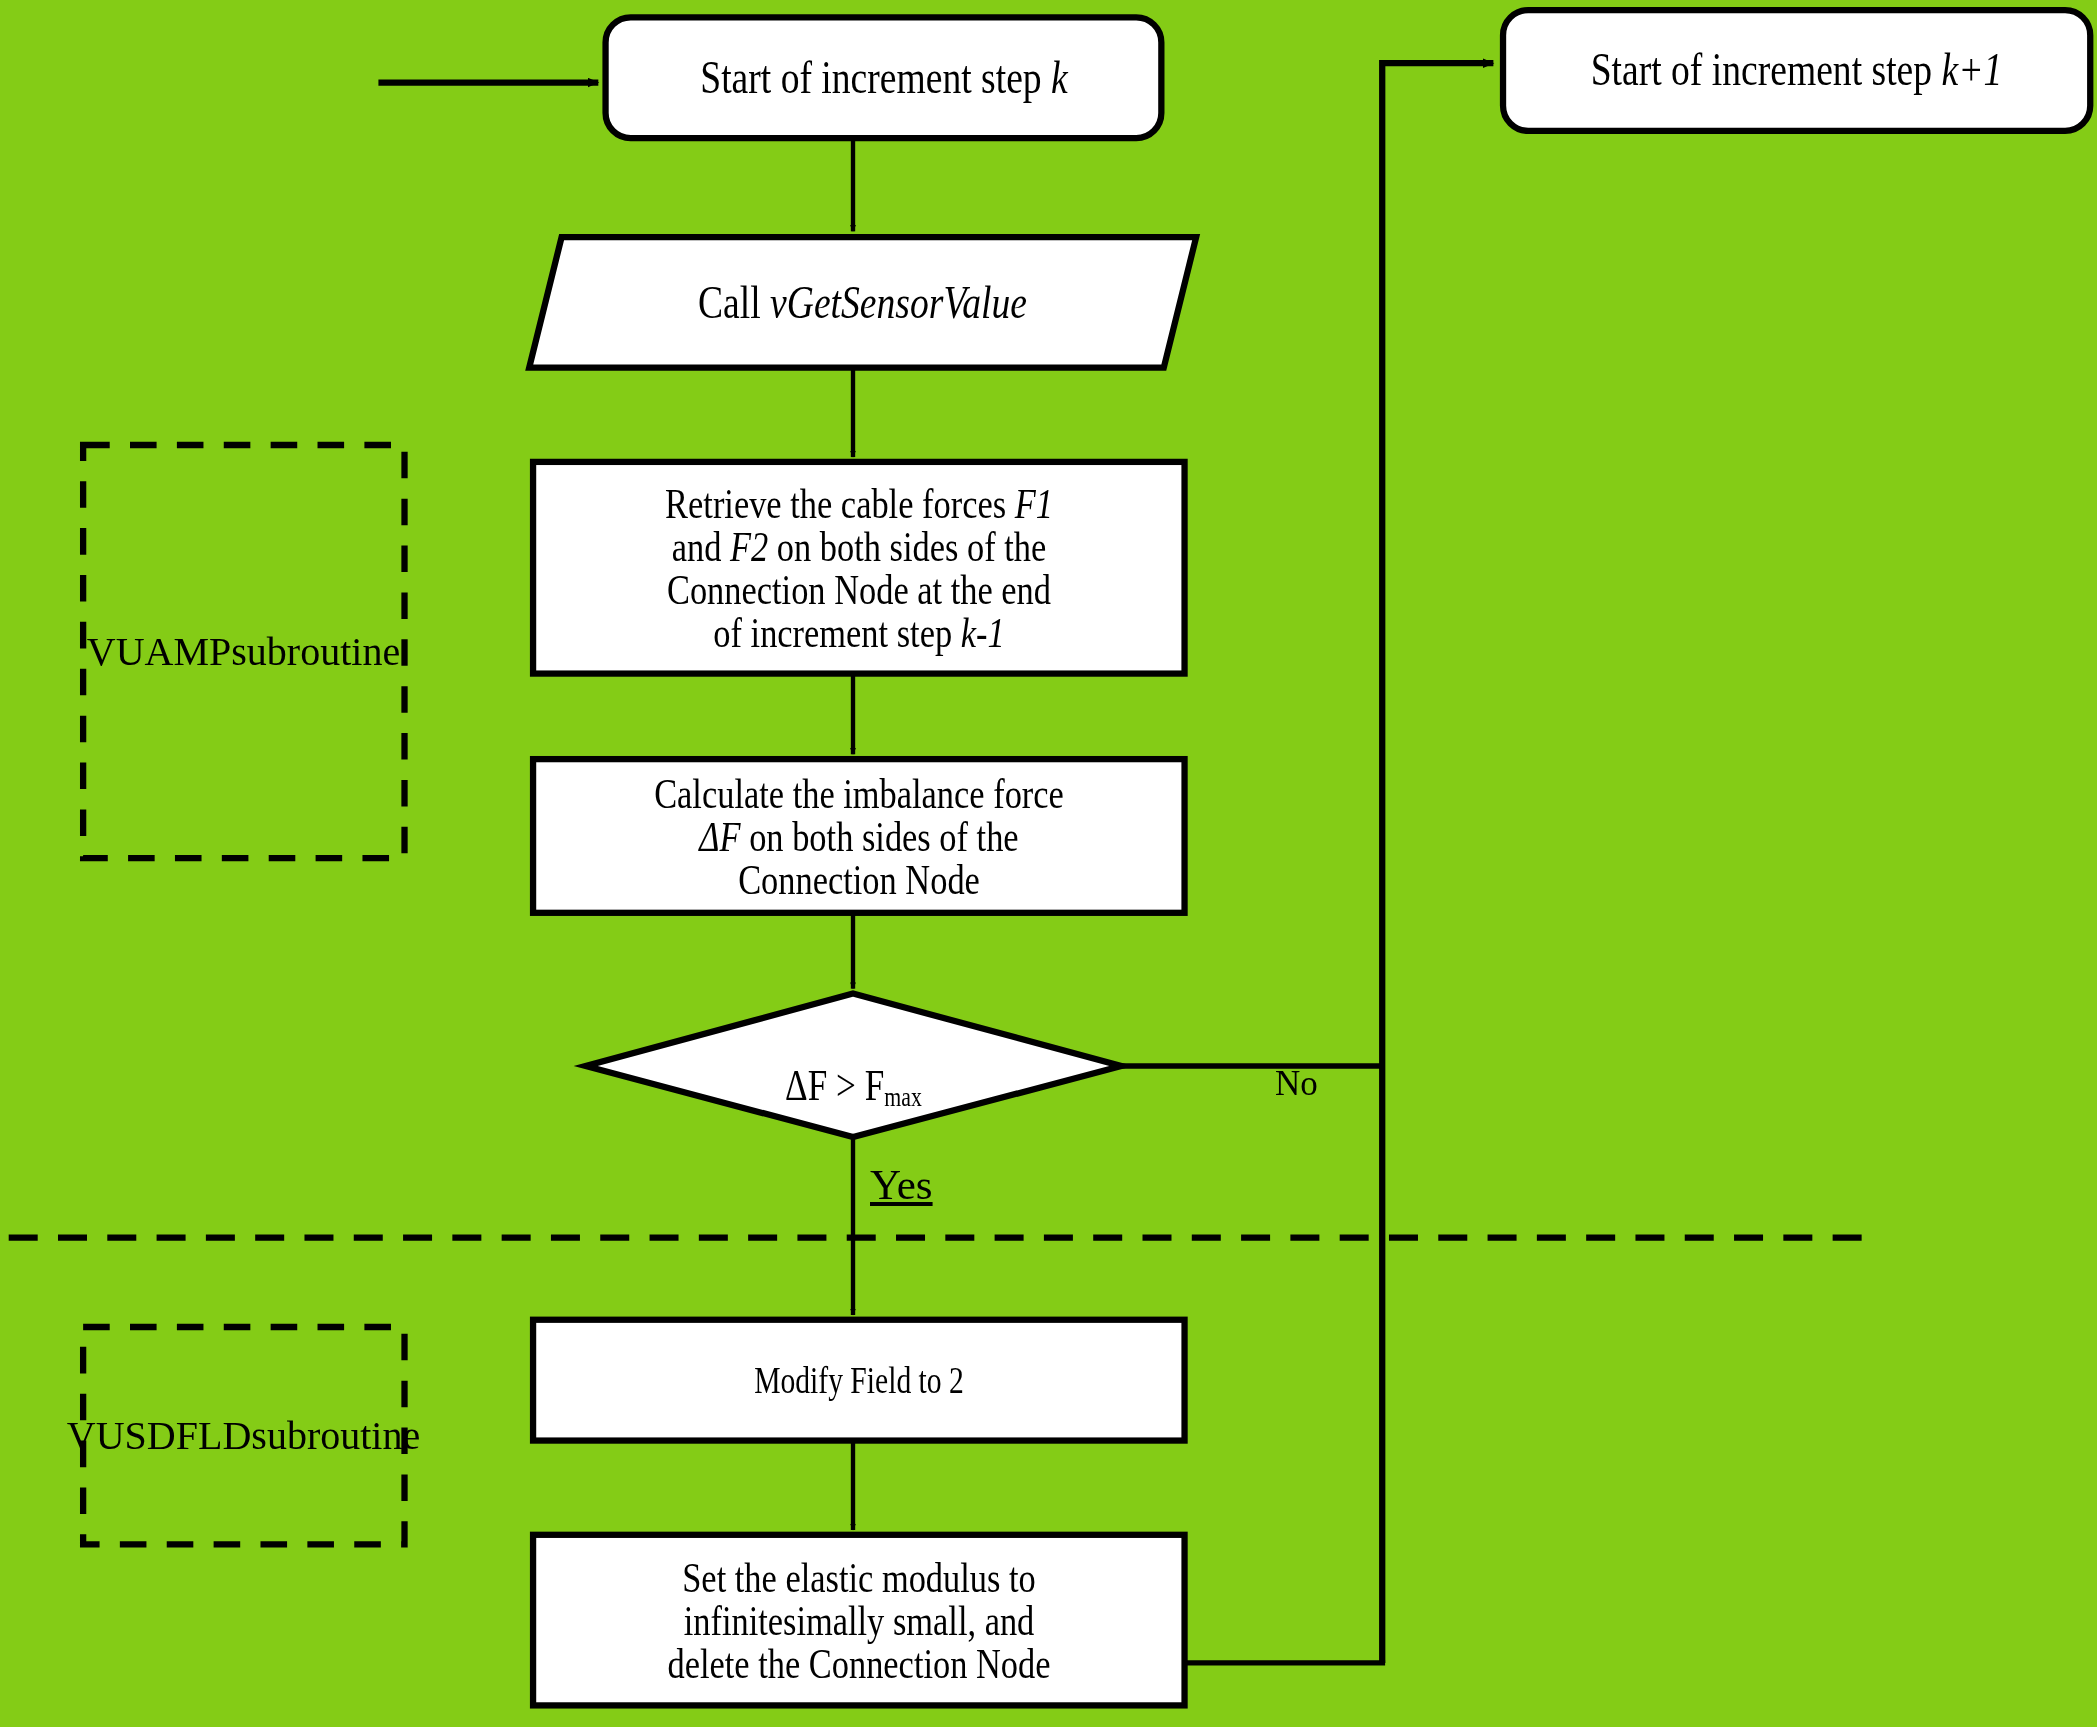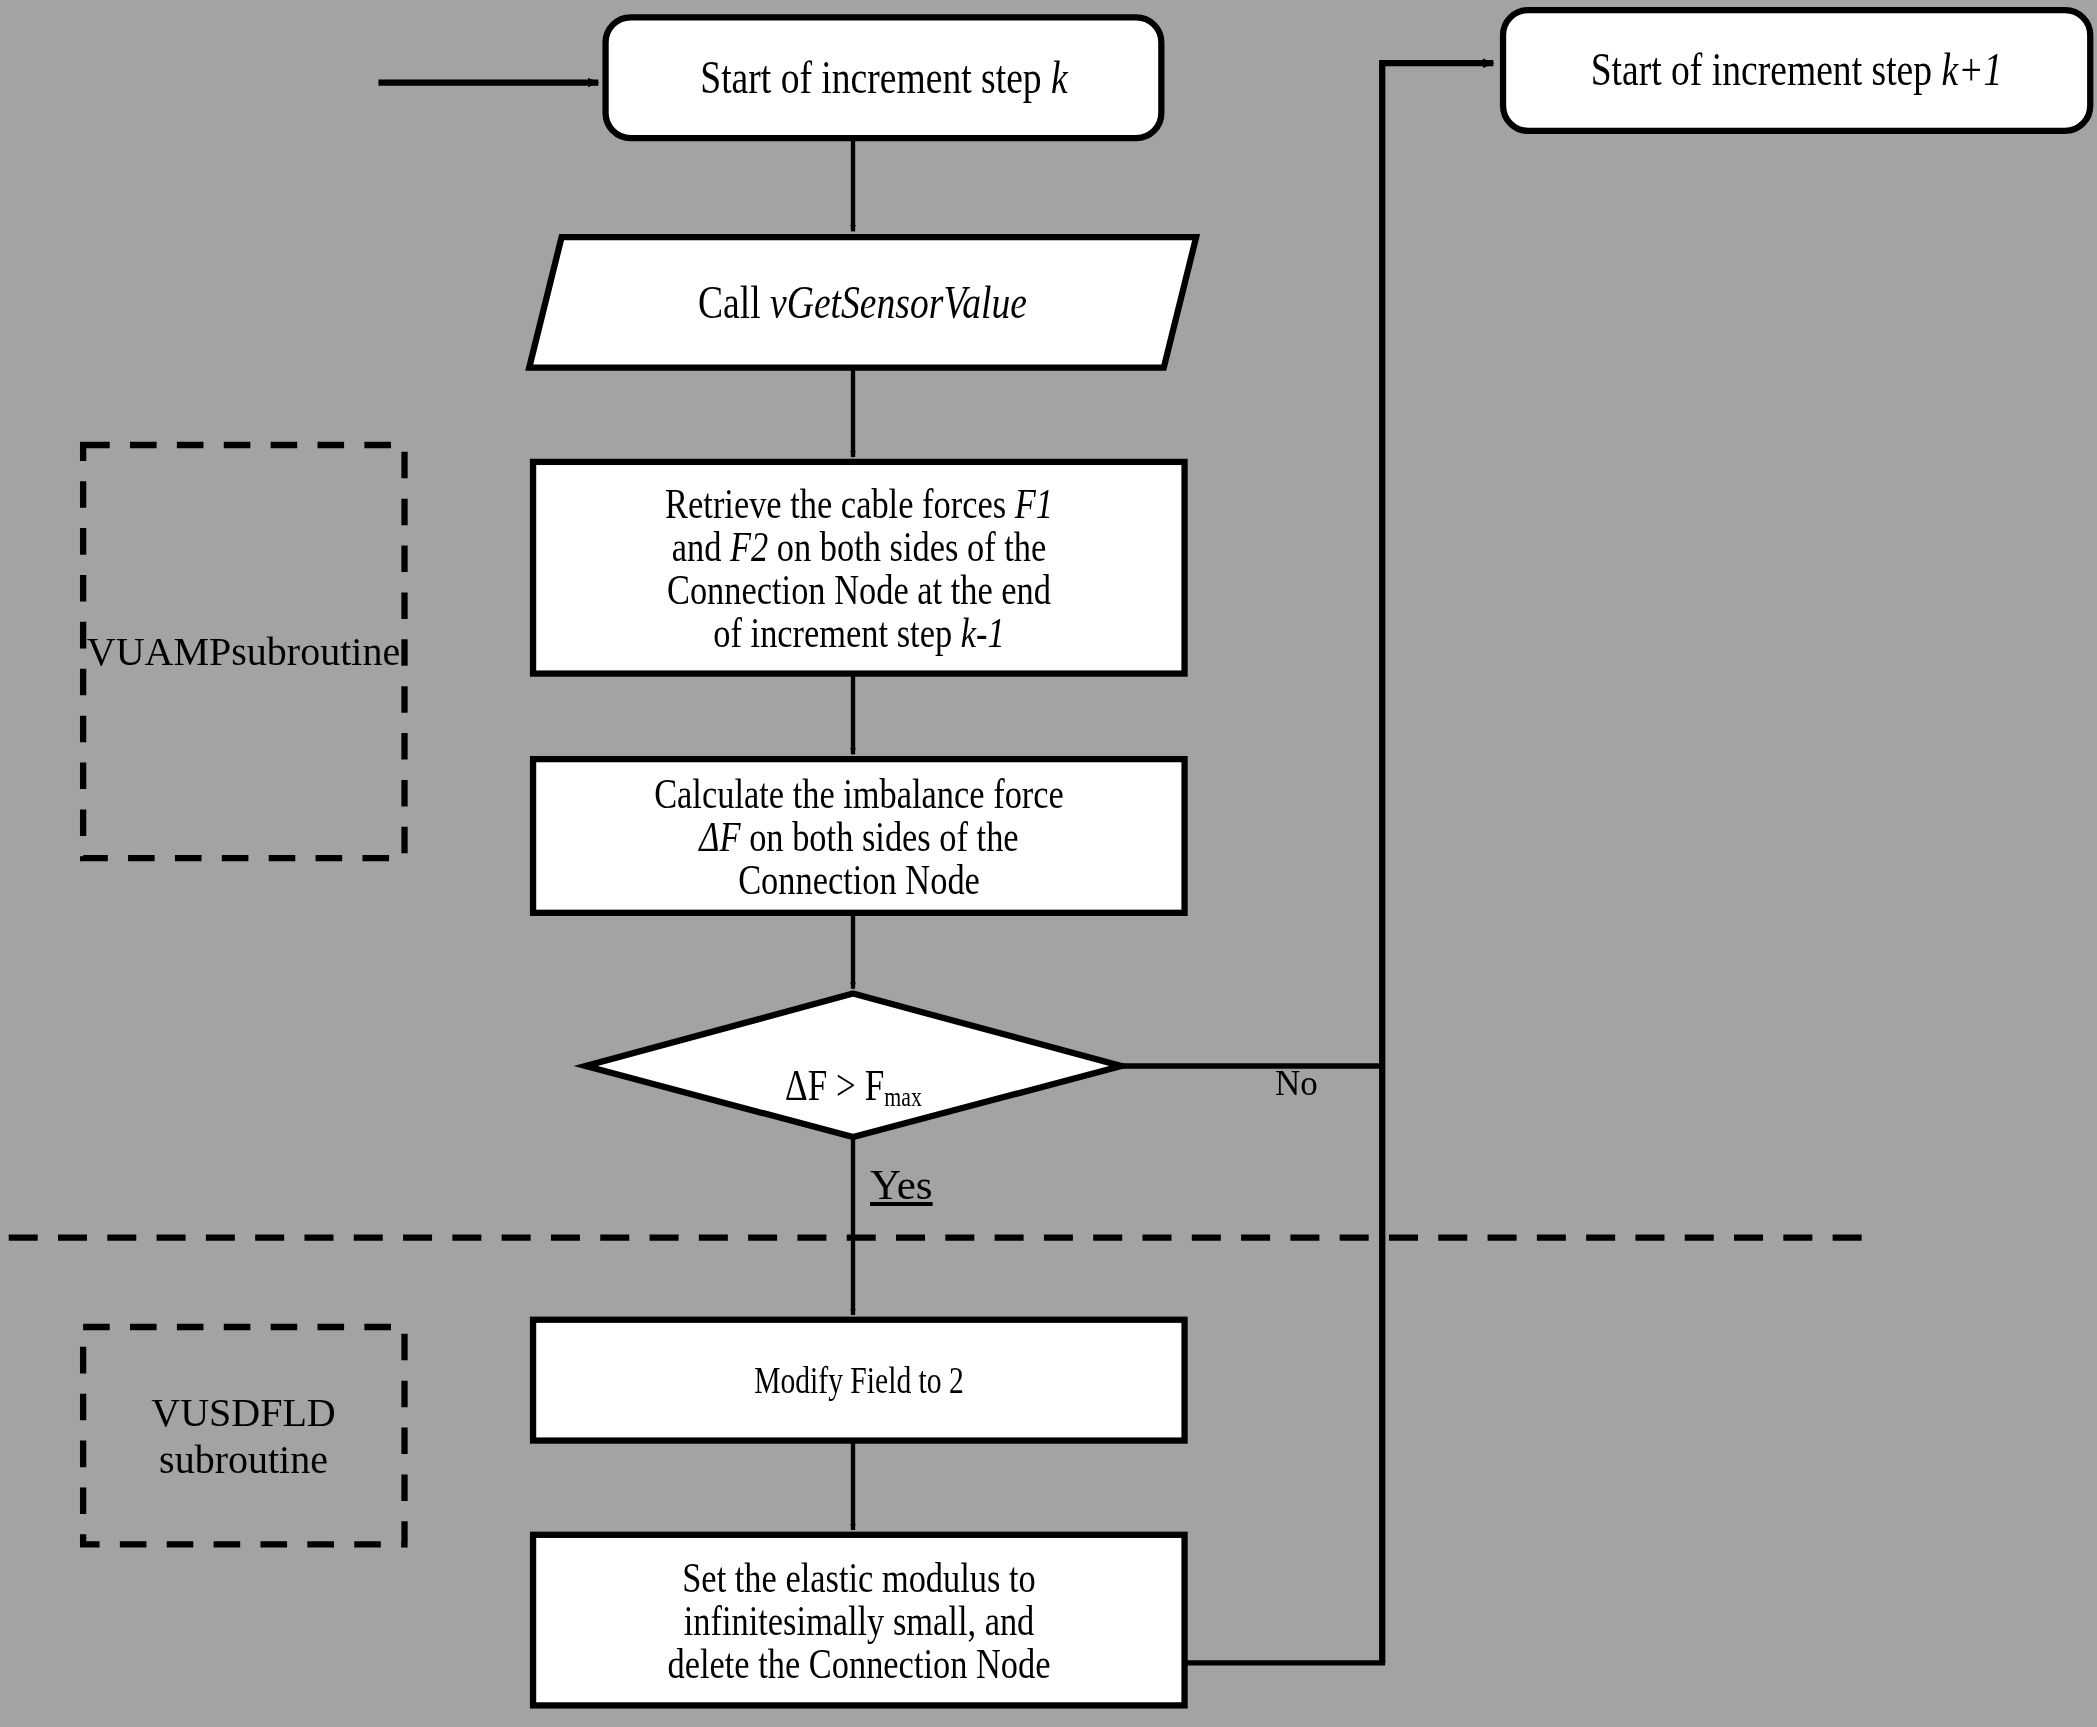--- a/index.html
+++ b/index.html
@@ -1,20 +1,20 @@
 <!DOCTYPE html>
 <html style="font-size:7.7px"><head>
 <meta charset="utf-8">
 <title>Flowchart</title>
 <style>
   html,body{margin:0;padding:0;background:#ffffff;}
   #stage{
     position:relative;
     width:2097px;height:1728px;
-    background:#a3a3a3;
+    background:#84cc16;
     overflow:hidden;
     font-family:"Liberation Serif", serif;
     color:#000000;
   }
   svg.layer{position:absolute;left:0;top:0;width:2097px;height:1728px;}
   .nodetext{
     position:absolute;
     display:flex;
     align-items:center;
     justify-content:center;
@@ -131,21 +131,21 @@
     <span>Set the elastic modulus to</span>
     <span>infinitesimally small, and</span>
     <span>delete the Connection Node</span>
   </div>
 
   <div class="nodetext" style="left:83px;top:445px;width:321px;height:413px;font-size:40px;flex-direction:row;line-height:1.18;">
     <span>VUAMP</span>
     <span>subroutine</span>
   </div>
 
-  <div class="nodetext" style="left:83px;top:1327px;width:321px;height:218px;font-size:40px;flex-direction:column;line-height:1.18;">
+  <div class="nodetext" style="left:83px;top:1327px;width:321px;height:218px;font-size:40px;flex-direction:row;line-height:1.18;">
     <span>VUSDFLD</span>
     <span>subroutine</span>
   </div>
 
   <div class="lbl" style="left:1275px;top:1064px;font-size:35px;">
     <span>No</span>
   </div>
 
   <div class="lbl" style="left:870px;top:1160px;font-size:43px;text-decoration:underline;">
     <span>Yes</span>

